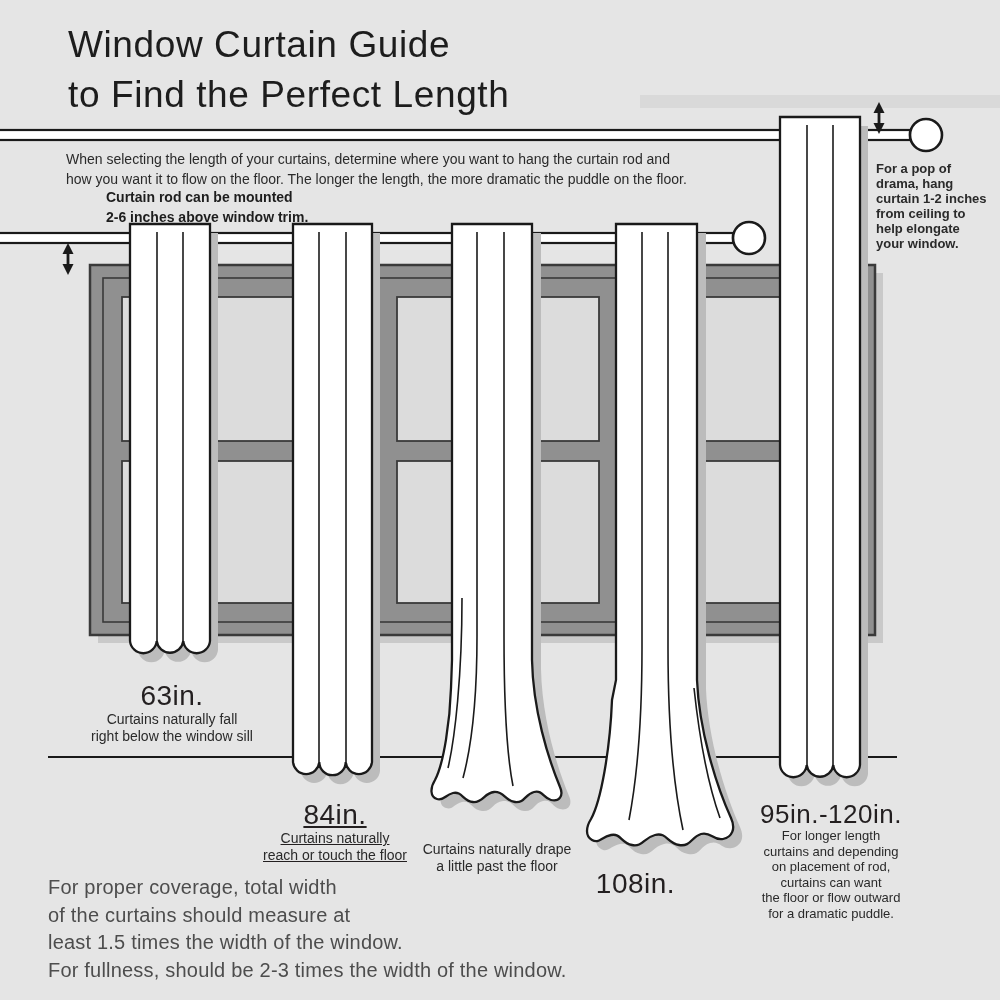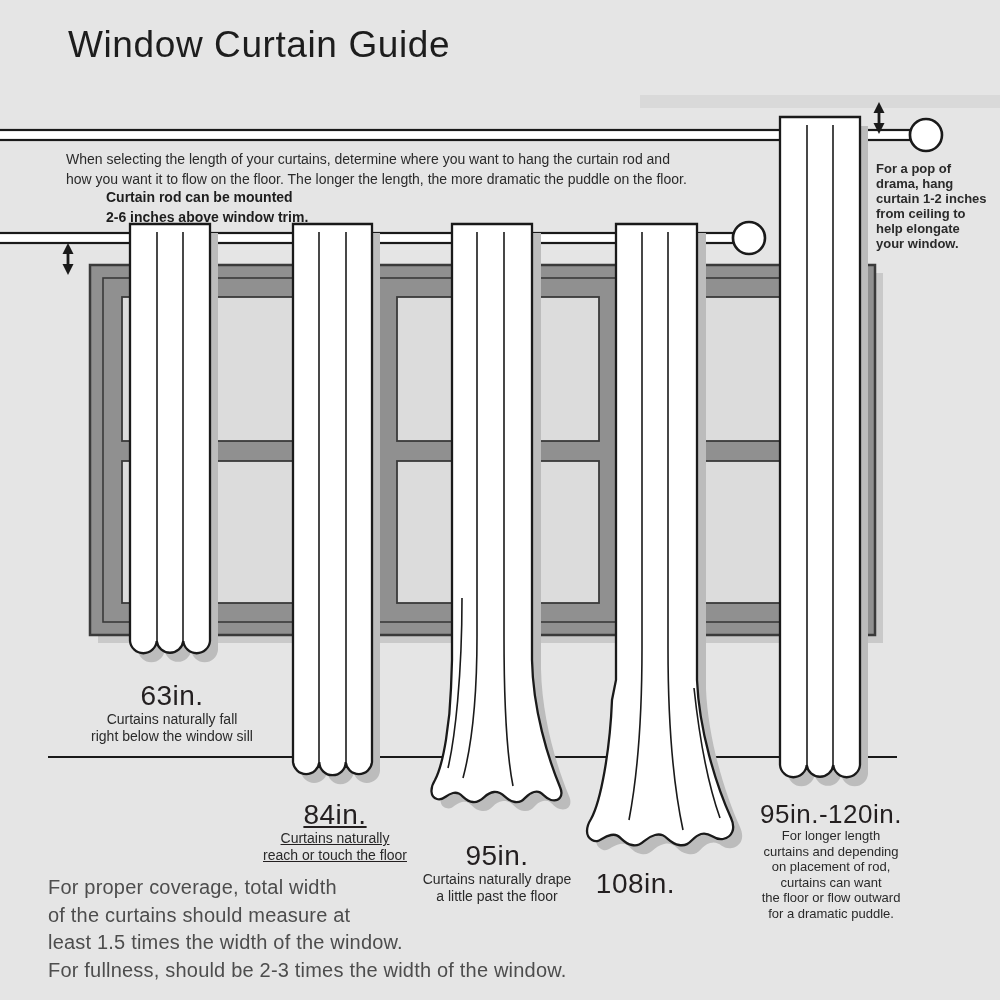--- a/index.html
+++ b/index.html
@@ -112,20 +112,21 @@
       <path d="M780,117 L860,117 L860,765 A13.4,13.4 0 0 1 833.3,765 A13.4,13.4 0 0 1 806.7,765 A13.4,13.4 0 0 1 780,765 Z" fill="#fff" stroke="#1a1a1a" stroke-width="2.3"></path>
       <g stroke="#1a1a1a" stroke-width="1.6">
         <line x1="807" y1="125" x2="807" y2="765"></line>
         <line x1="833" y1="125" x2="833" y2="765"></line>
       </g>
     </g>
   </svg>
 
   <div class="abs title">
     <div>Window Curtain Guide</div>
+    <div>to Find the Perfect Length</div>
   </div>
 
   <div class="abs intro">
     <div>When selecting the length of your curtains, determine where you want to hang the curtain rod and</div>
     <div>how you want it to flow on the floor. The longer the length, the more dramatic the puddle on the floor.</div>
   </div>
 
   <div class="abs rodnote">
     <div>Curtain rod can be mounted</div>
     <div>2-6 inches above window trim.</div>
@@ -150,21 +151,20 @@
 
   <div class="abs labelblock" style="left:235px;top:800px;width:200px;text-decoration:underline;">
     <div class="lenlabel">84in.</div>
     <div class="desc">
       <div>Curtains naturally</div>
       <div>reach or touch the floor</div>
     </div>
   </div>
 
   <div class="abs labelblock" style="left:397px;top:841px;width:200px;">
-    <div class="lenlabel">95in.</div>
     <div class="desc">
       <div>Curtains naturally drape</div>
       <div>a little past the floor</div>
     </div>
   </div>
 
   <div class="abs labelblock" style="left:533px;top:869px;width:205px;">
     <div class="lenlabel">108in.</div>
   </div>
 

